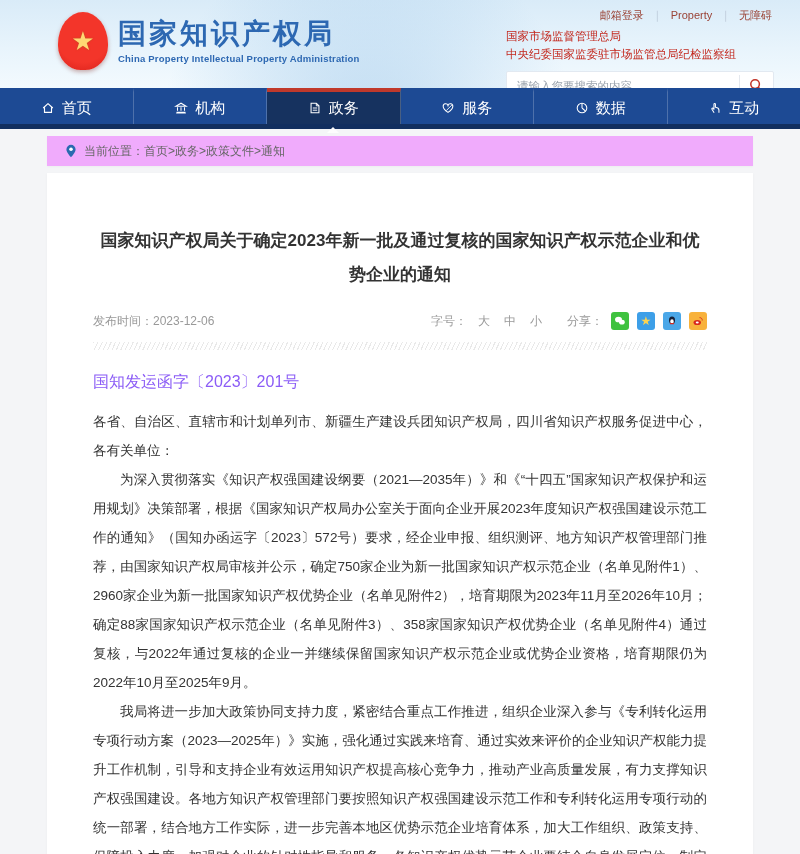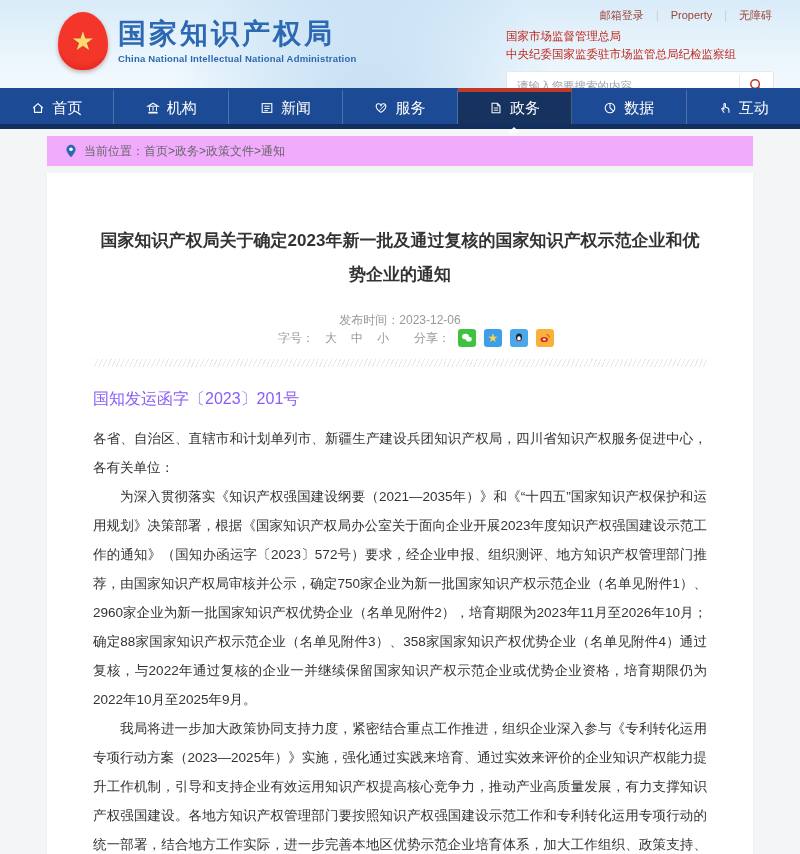--- a/index.html
+++ b/index.html
@@ -63,21 +63,21 @@
     display:flex; align-items:center; padding-left:18px; box-shadow:0 1px 2px rgba(0,0,0,.03);
   }
   .crumbbar .crumb-text { font-size:12px; color:#666; margin-left:7px; }
 
   
   .card {
     width:706px; margin:7px auto 0; background:#fff; min-height:688px;
     padding:38px 46px 30px; box-shadow:0 1px 3px rgba(0,0,0,.04);
   }
   .art-title { text-align:center; font-size:17px; color:#333; line-height:34px; font-weight:700;margin-top:13px; }
-  .meta { display:flex; justify-content:space-between; align-items:center; margin-top:20px; font-size:12px; color:#999;flex-direction:column; }
+  .meta { display:flex; justify-content:space-between; align-items:center; margin-top:20px; font-size:12px; color:#999; }
   .meta .right { display:flex; align-items:center; gap:8px;margin-left:32px; }
   .size-opt { cursor:pointer; margin:0 3px; }
   .share-ic { width:18px; height:18px; border-radius:3px; display:inline-flex; align-items:center; justify-content:center; cursor:pointer; }
   .ic-wechat { background:#3fc23f; }
   .ic-qzone { background:#3d9fe8; color:#ffd34f; font-size:12px; }
   .ic-qq { background:#4aa7e8; }
   .ic-weibo { background:#f8b23c; }
   .hatch {
     height:8px; margin-top:12px;
     background:repeating-linear-gradient(115deg,#e9e9e9 0 1px,transparent 1px 4px);
@@ -90,21 +90,21 @@
 </head>
 <body>
 
 <div class="header">
   <div class="logo-wrap">
     <div class="emblem">
         <span class="star">★</span>
       </div>
     <div class="site-titles">
       <div class="site-name">国家知识产权局</div>
-      <div class="site-name-en">China National Intellectual National Administration</div>
+      <div class="site-name-en">China Property Intellectual Property Administration</div>
     </div>
   </div>
 
   <div class="header-right">
     <div class="top-links">
       <span class="lnk">邮箱登录</span><span class="sep">｜</span><span class="lnk">Property</span><span class="sep">｜</span><span class="lnk">无障碍</span>
     </div>
     <div class="agency">
       <div>国家市场监督管理总局</div>
       <div>中央纪委国家监委驻市场监管总局纪检监察组</div>
@@ -131,50 +131,39 @@
     <span>首页</span>
   </div>
   <div class="tab">
     <span class="nicon">
         <svg width="14" height="14" viewBox="0 0 16 16">
           <path d="M2 6h12L8 2.5 2 6zM3 13h10M4 7v4m4-4v4m4-4v4M2.5 13.8h11" fill="none" stroke="#fff" stroke-width="1.2"></path>
         </svg>
       </span>
     <span>机构</span>
   </div>
-  <div class="tab">
-    <span class="nicon">
-        <svg width="14" height="14" viewBox="0 0 16 16">
-          <rect x="2.5" y="3" width="11" height="10" fill="none" stroke="#fff" stroke-width="1.2"></rect>
-          <line x1="5" y1="6" x2="11" y2="6" stroke="#fff" stroke-width="1.1"></line>
-          <line x1="5" y1="8.5" x2="11" y2="8.5" stroke="#fff" stroke-width="1.1"></line>
-          <line x1="5" y1="11" x2="9" y2="11" stroke="#fff" stroke-width="1.1"></line>
-        </svg>
-      </span>
-    <span>新闻</span>
-  </div>
-  <div class="tab">
-    <span class="nicon">
-        <svg width="14" height="14" viewBox="0 0 16 16">
-          <path d="M8 13S2.5 9.5 2.5 6a2.8 2.8 0 0 1 5.5-.8A2.8 2.8 0 0 1 13.5 6C13.5 9.5 8 13 8 13z" fill="none" stroke="#fff" stroke-width="1.2"></path>
-          <line x1="6" y1="11" x2="12.5" y2="4.5" stroke="#fff" stroke-width="1"></line>
-        </svg>
-      </span>
-    <span>服务</span>
-  </div>
   <div class="tab active">
     <span class="nicon">
         <svg width="14" height="14" viewBox="0 0 16 16">
           <path d="M3.5 2.5h6l3 3v8h-9v-11z" fill="none" stroke="#fff" stroke-width="1.2"></path>
           <path d="M9.5 2.5v3h3" fill="none" stroke="#fff" stroke-width="1.1"></path>
           <line x1="5.5" y1="8" x2="10.5" y2="8" stroke="#fff" stroke-width="1.1"></line>
           <line x1="5.5" y1="10.5" x2="10.5" y2="10.5" stroke="#fff" stroke-width="1.1"></line>
         </svg>
       </span>
     <span>政务</span>
+  </div>
+  <div class="tab">
+    <span class="nicon">
+        <svg width="14" height="14" viewBox="0 0 16 16">
+          <path d="M8 13S2.5 9.5 2.5 6a2.8 2.8 0 0 1 5.5-.8A2.8 2.8 0 0 1 13.5 6C13.5 9.5 8 13 8 13z" fill="none" stroke="#fff" stroke-width="1.2"></path>
+          <line x1="6" y1="11" x2="12.5" y2="4.5" stroke="#fff" stroke-width="1"></line>
+        </svg>
+      </span>
+    <span>服务</span>
   </div>
   <div class="tab">
     <span class="nicon">
         <svg width="14" height="14" viewBox="0 0 16 16">
           <circle cx="8" cy="8" r="5.5" fill="none" stroke="#fff" stroke-width="1.2"></circle>
           <path d="M8 8V2.5M8 8l4 3.5" fill="none" stroke="#fff" stroke-width="1.2"></path>
         </svg>
       </span>
     <span>数据</span>
   </div>

